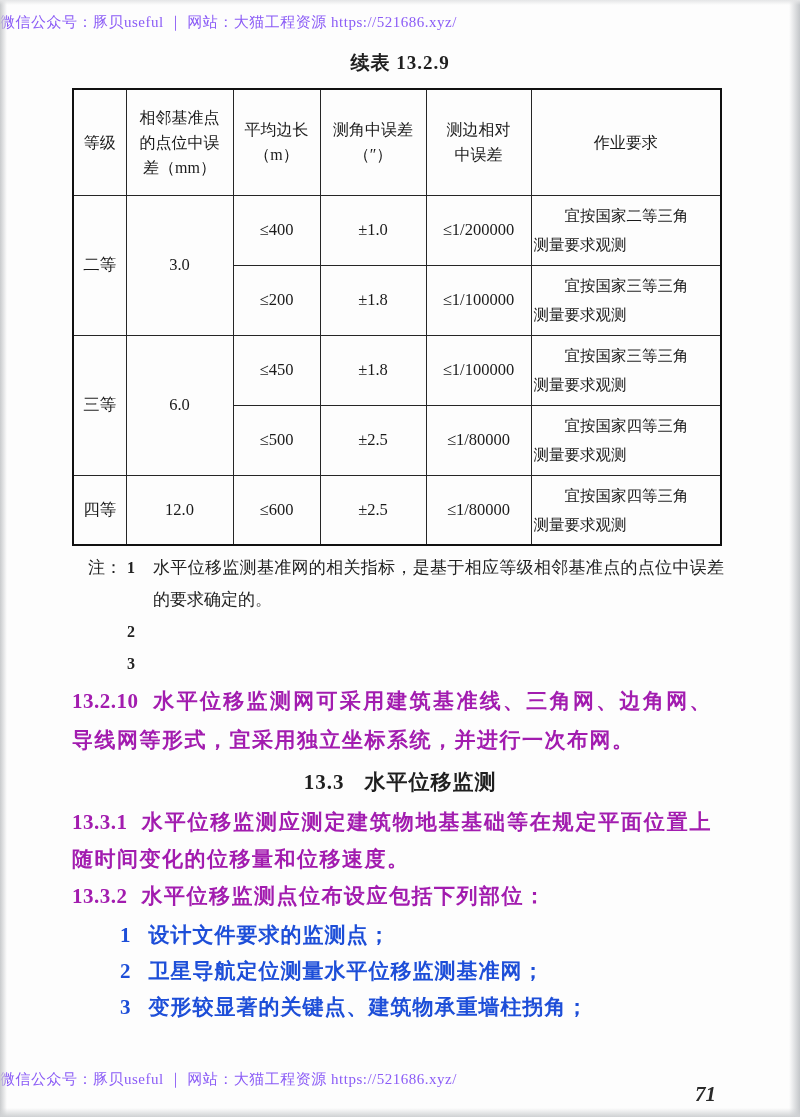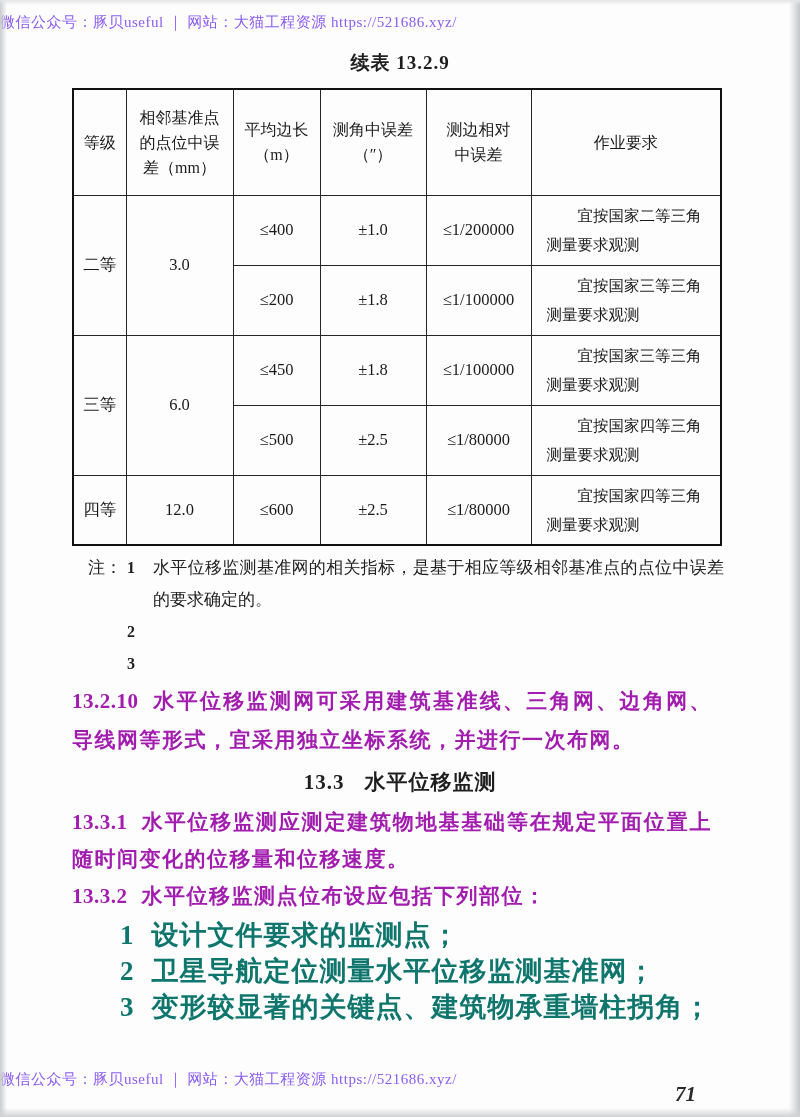--- a/index.html
+++ b/index.html
@@ -59,21 +59,21 @@
   table.spec tr.head th {
     height: 106px;
     font-size: 16px;
     line-height: 25px;
   }
   table.spec td { height: 70px; font-size: 16.5px; }
   table.spec td.req {
     text-align: left;
     font-size: 15.5px;
     line-height: 29px;
-    padding: 0 15px;
+    padding: 0 2px;
     text-indent: 2em;
   }
 
   .notes {
     margin-left: 88px;
     margin-top: 6px;
     width: 636px;
     font-size: 17px;
     line-height: 32px;
     color: #222;
@@ -104,32 +104,32 @@
     font-weight: bold;
     margin-top: 8px;
     letter-spacing: 1px;
   }
   .section-heading .num { margin-right: 20px; }
 
   .clause-items { margin-top: 2px; }
   .clause-item {
     margin-left: 120px;
     width: 600px;
-    font-size: 27px;
+    font-size: 21px;
     line-height: 36px;
     font-weight: bold;
     letter-spacing: 1px;
-    color: #0f766e;
+    color: #1d4ed8;
   }
   .item-num { margin-right: 18px; letter-spacing: 0; }
 
   .page-number {
     position: absolute;
     top: 1082px;
-    right: 104px;
+    right: 84px;
     font-size: 21px;
     font-style: italic;
     font-weight: bold;
     color: #2a2a2a;
     z-index: 4;
   }
 </style>
 </head>
 <body>
 

